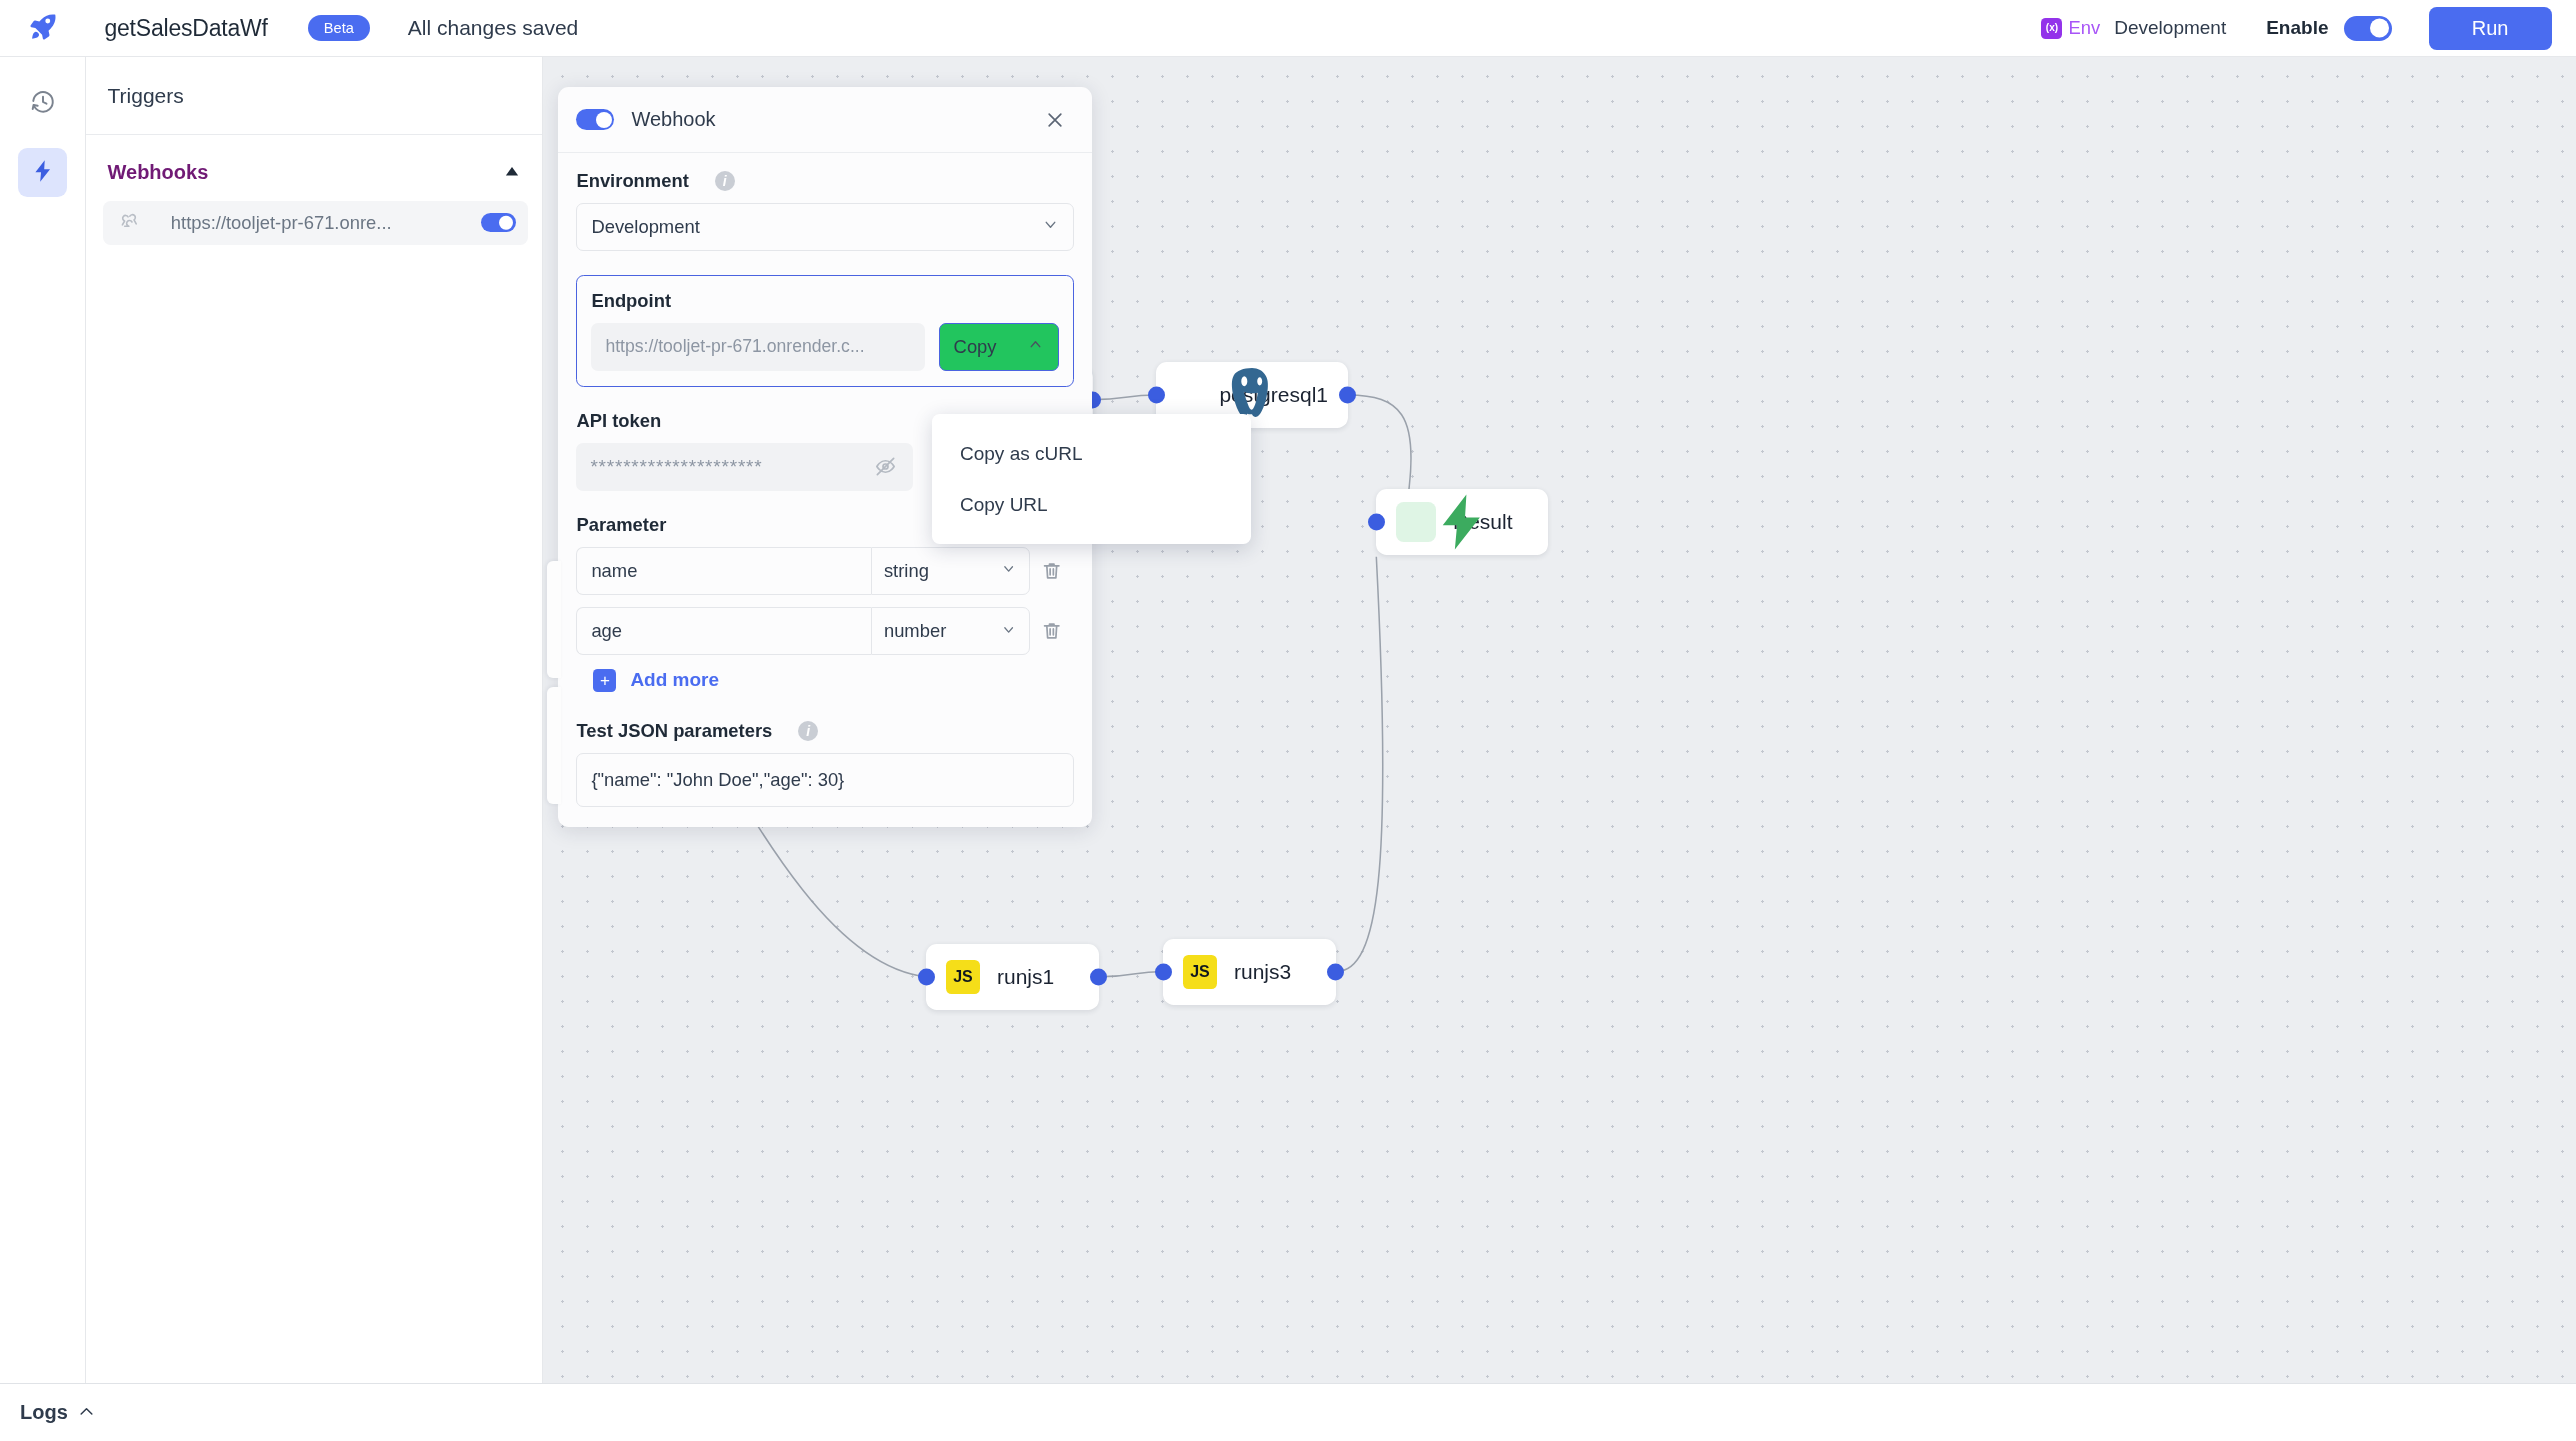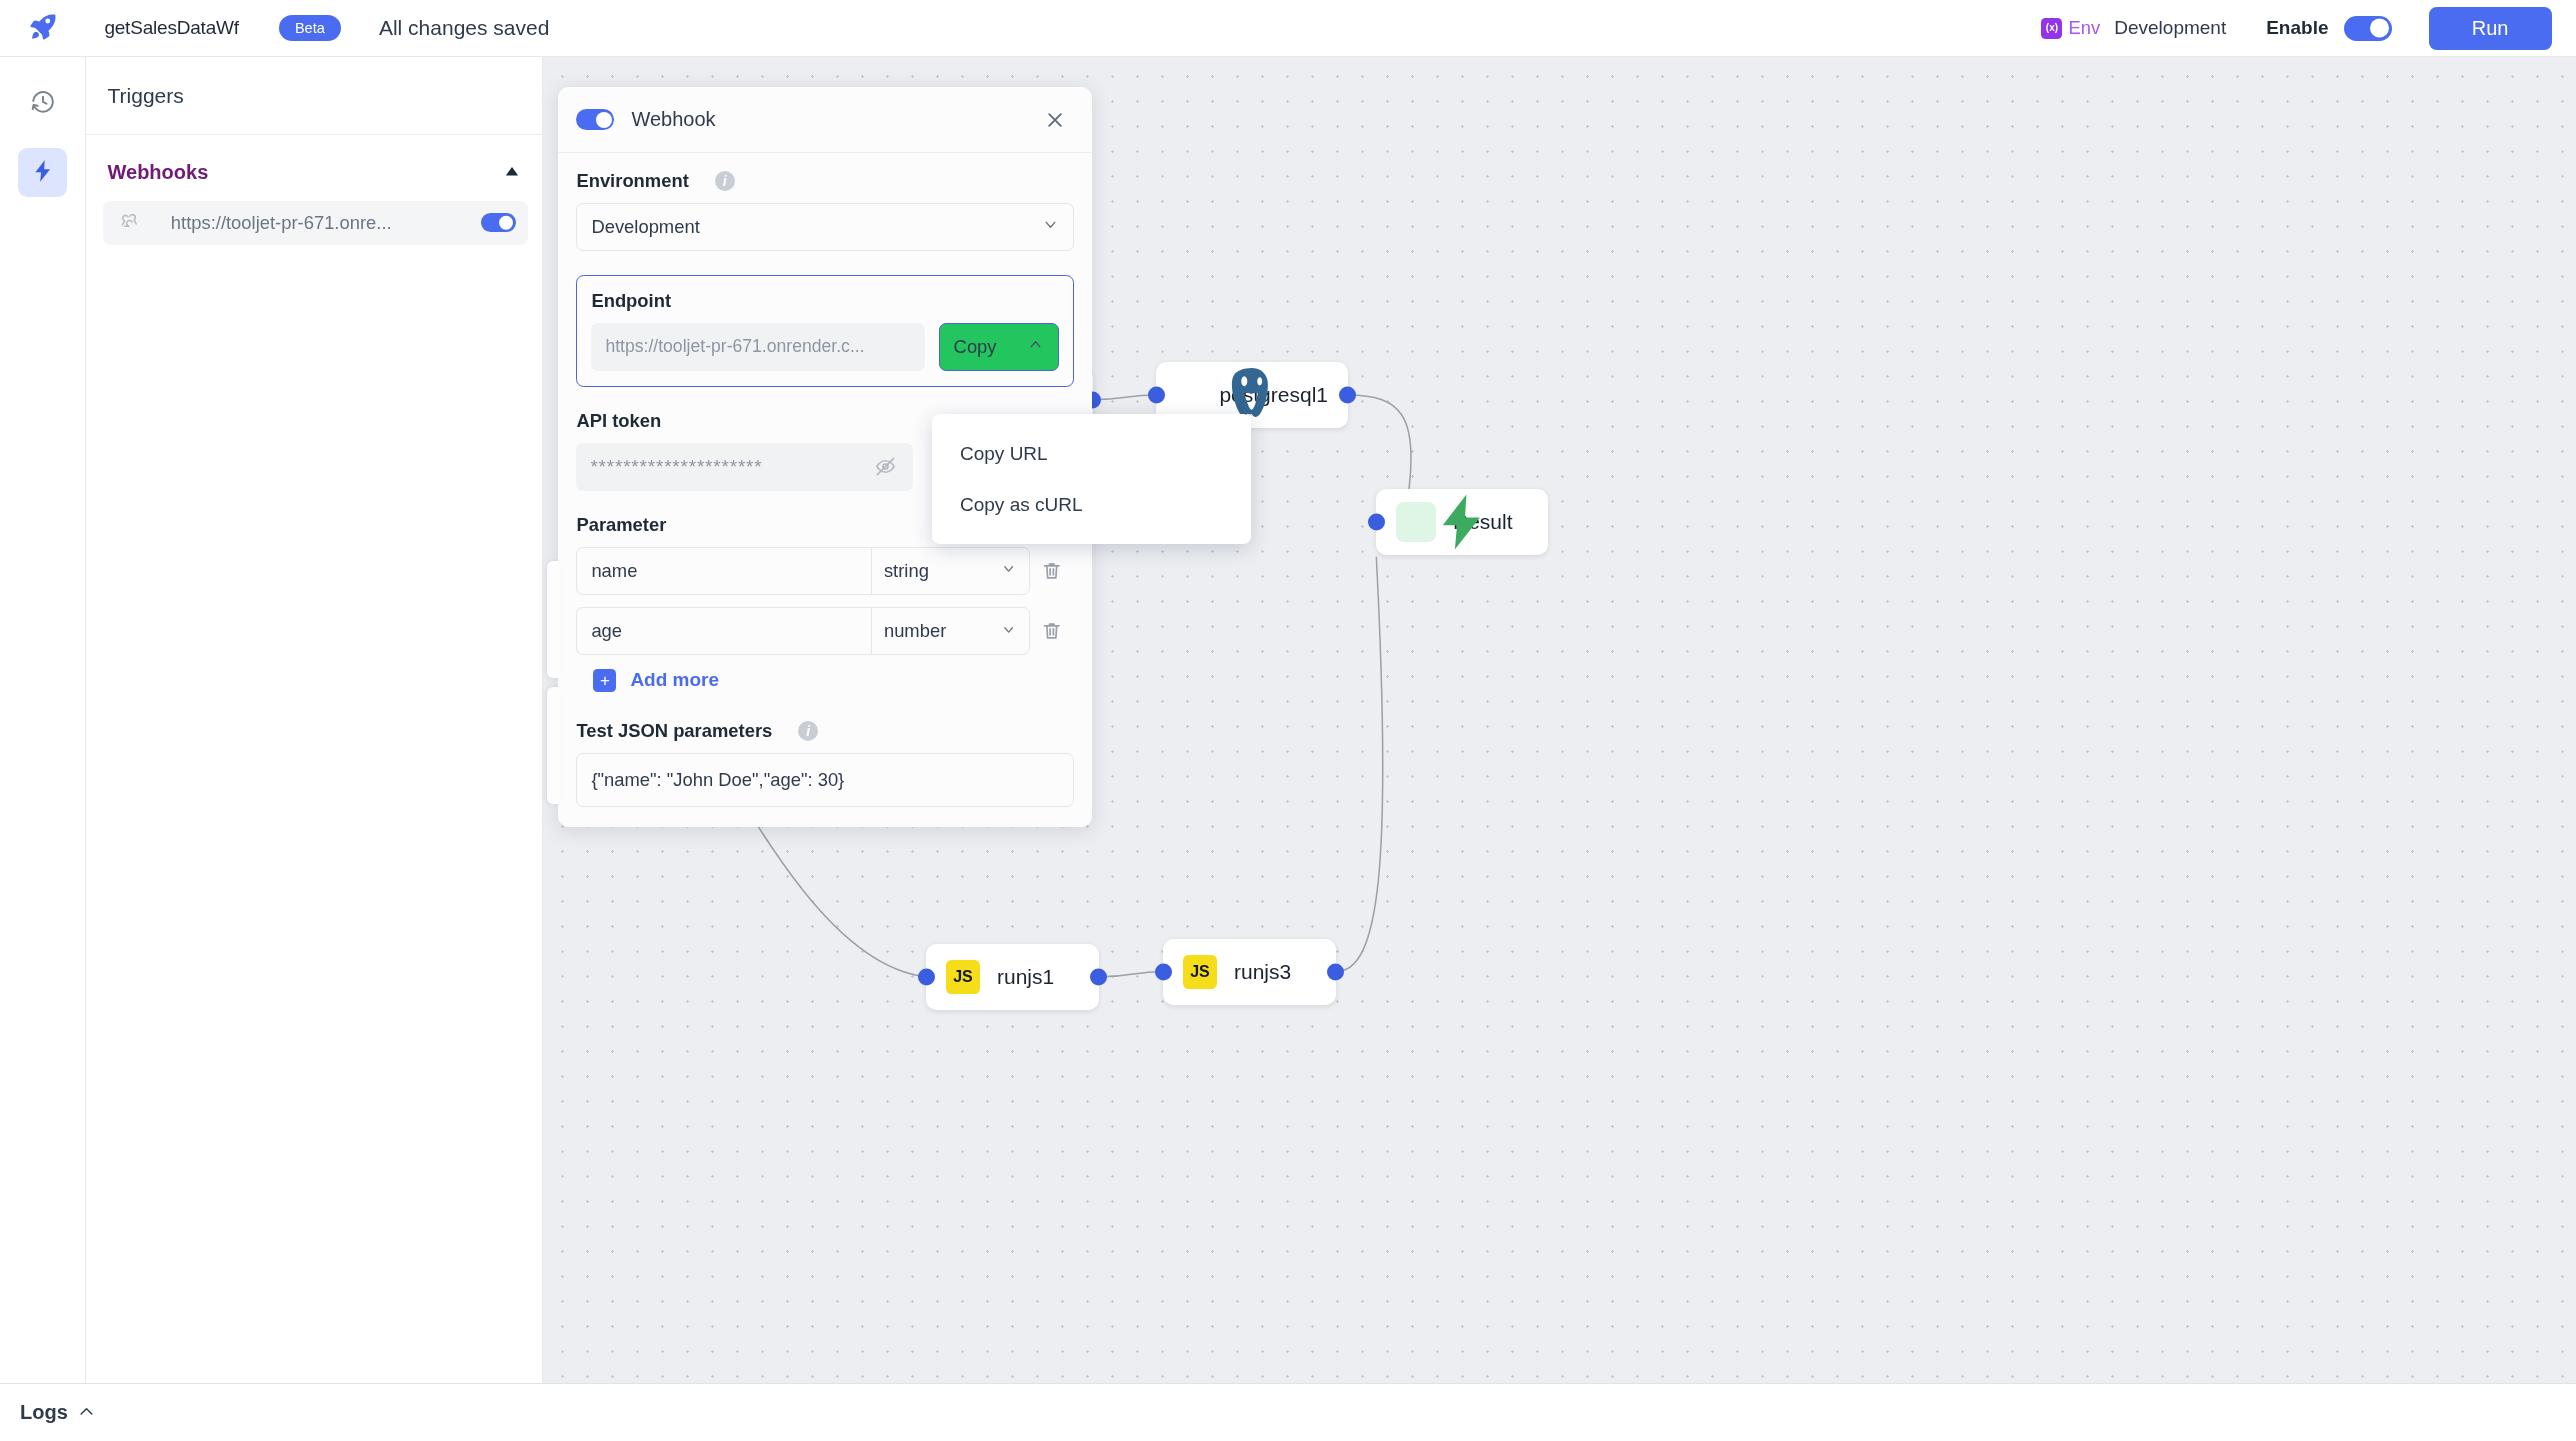--- a/index.html
+++ b/index.html
@@ -10,21 +10,21 @@
   }
   body { position: relative; }
 
   
   .header {
     position: absolute; top: 0; left: 0; width: 2576px; height: 57px;
     background: #ffffff; border-bottom: 0.8px solid #e6e8eb;
     display: flex; align-items: center; z-index: 60;
   }
   .rocket-wrap { width: 86px; display: flex; align-items: center; justify-content: center; }
-  .app-title { font-size: 19px; color: #1f2a37; margin-left: 18.4px; letter-spacing: -0.2px; }
+  .app-title { font-size: 23px; color: #1f2a37; margin-left: 18.4px; letter-spacing: -0.2px; }
   .beta-badge {
     margin-left: 40px; background: #4a6cf0; color: #fff; font-size: 14.6px;
     border-radius: 31px; padding: 5.4px 16px; font-weight: 400;
   }
   .saved-text { margin-left: 38px; font-size: 21px; color: #2f3b4c; }
   .header-right {
     margin-left: auto; display: flex; align-items: center; padding-right: 24.5px; gap: 0;
   }
   .env-icon {
     width: 21px; height: 21px; border-radius: 4.6px; background: #9333ea;
@@ -477,22 +477,22 @@
       <div class="field-label">
         <span>Test JSON parameters</span>
         <span class="info-i">i</span>
       </div>
       <input class="testjson-input" value="{&quot;name&quot;: &quot;John Doe&quot;,&quot;age&quot;: 30}" style="">
     </div>
   </div>
 </div>
 
 <div class="copy-menu" style="left:932px; top:414px;">
+  <div class="copy-menu-item">Copy as cURL</div>
   <div class="copy-menu-item">Copy URL</div>
-  <div class="copy-menu-item">Copy as cURL</div>
 </div>
 
 <div class="logs-bar">
   <span class="logs-label">Logs</span>
   <span>
     <svg width="17" height="10.7" viewBox="0 0 24 16" fill="none" stroke="#2f3b4c" stroke-width="2.2" stroke-linecap="round" stroke-linejoin="round">
         <polyline points="4,12 12,4 20,12"></polyline>
       </svg>
   </span>
 </div>

